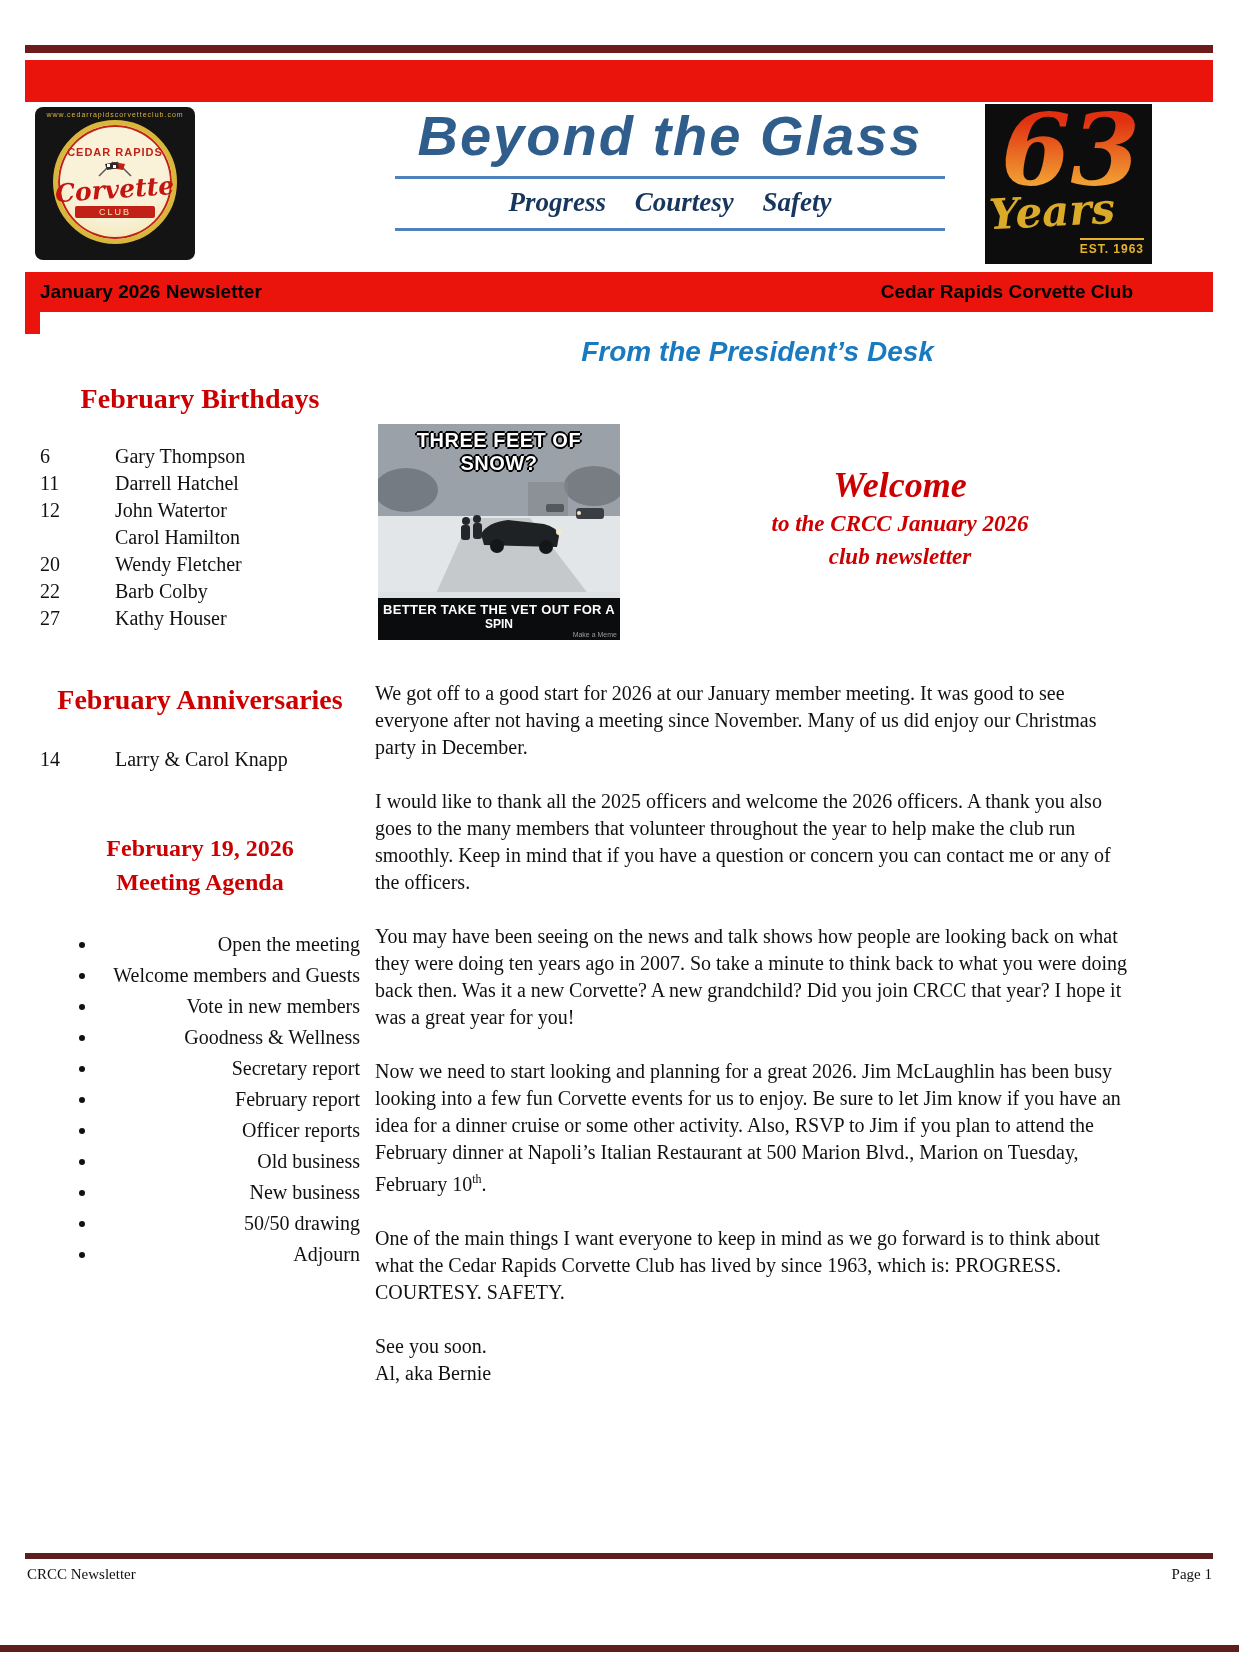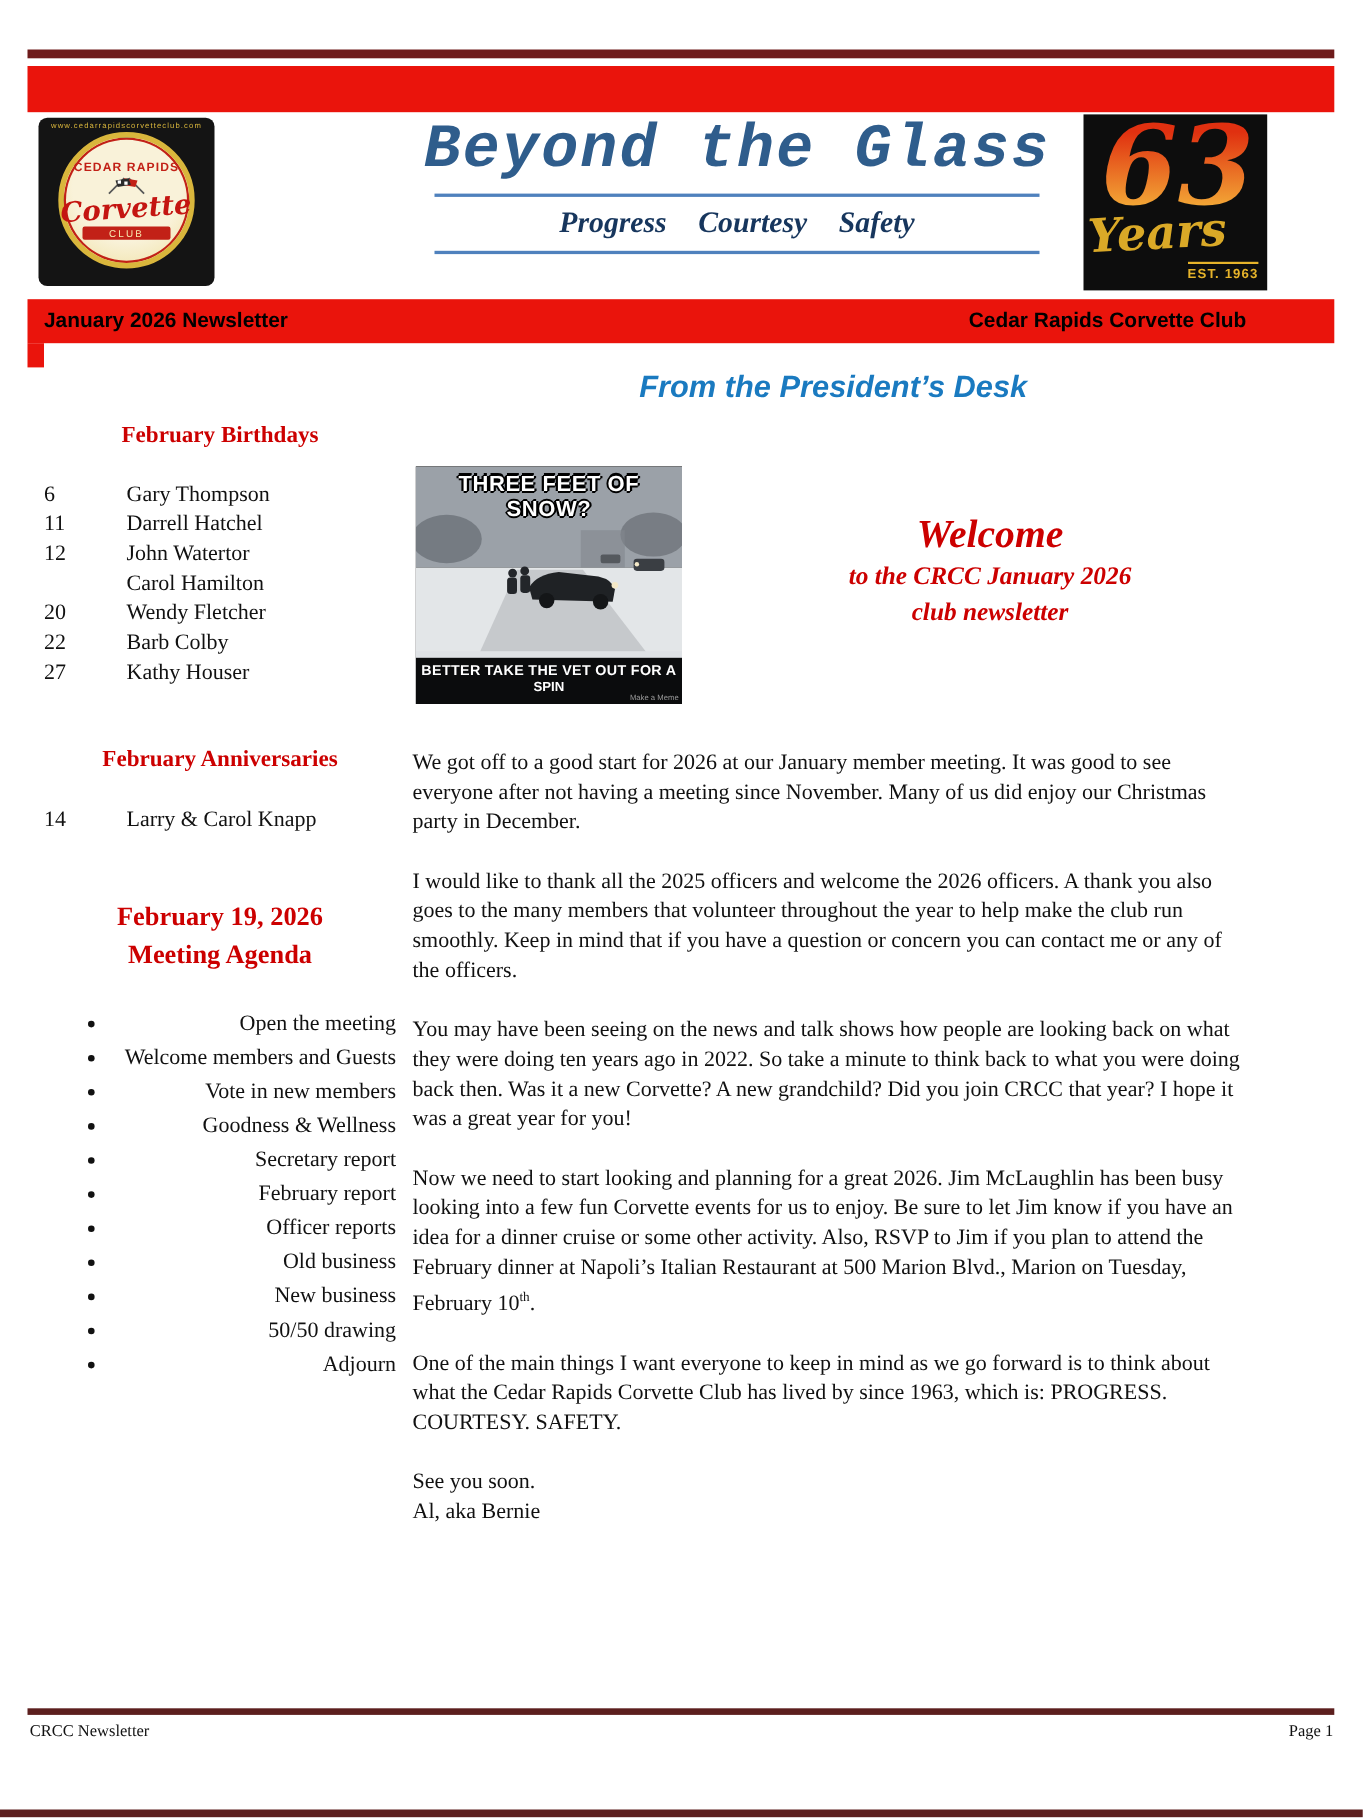--- a/index.html
+++ b/index.html
@@ -19,40 +19,40 @@
   .logo-url { color:#d9b63c; font-family:"Liberation Sans",sans-serif; font-size:7px; letter-spacing:1px; margin-bottom:2px; }
   .logo-circle { width:124px; height:124px; border-radius:50%; background:radial-gradient(circle at 50% 40%, #f9f2d9 55%, #eedf9e 100%);
                  border:5px solid #d9b63c; box-shadow:inset 0 0 0 2px #c22117;
                  display:flex; flex-direction:column; align-items:center; justify-content:center; }
   .logo-top { color:#c22117; font-family:"Liberation Sans",sans-serif; font-weight:700; font-size:11px; letter-spacing:1px; }
   .flags { margin:2px 0 0 0; }
   .logo-script { color:#c41511; font-family:"DejaVu Serif",serif; font-style:italic; font-weight:700; font-size:25px; line-height:24px; transform:rotate(-4deg); }
   .logo-club { margin-top:4px; background:#c22117; color:#f7e9b0; font-family:"Liberation Sans",sans-serif; font-size:9px; letter-spacing:2px; padding:1px 24px; border-radius:2px; }
 
   .title-block { position:absolute; left:345px; width:600px; top:2px; text-align:center; }
-  .main-title { font-family:Liberation Mono, monospace; font-style:italic; font-weight:700; font-size:56px; color:#2f5d8c; letter-spacing:2px; line-height:64px; }
+  .main-title { font-family:Liberation Sans, sans-serif; font-style:italic; font-weight:700; font-size:56px; color:#2f5d8c; letter-spacing:2px; line-height:64px; }
   .title-rule { border:0; border-top:3px solid #4f81bd; margin:8px 25px 0 25px; }
   .motto { margin-top:8px; color:#17365d; font-weight:700; font-style:italic; font-size:27px; word-spacing:22px; font-family:"Liberation Serif",serif; }
   .title-rule2 { border:0; border-top:3px solid #4f81bd; margin:10px 25px 0 25px; }
 
   .right-logo { position:absolute; right:61px; top:2px; width:167px; height:160px; background:#0d0d0d; overflow:hidden; }
   .badge-63 { position:absolute; top:-14px; left:16px; font-family:"DejaVu Serif",serif; font-weight:700; font-style:italic; font-size:100px; line-height:120px;
               background:linear-gradient(180deg,#e03010 25%,#f5b93c 90%); -webkit-background-clip:text; background-clip:text; color:transparent; }
   .badge-years { position:absolute; left:4px; bottom:28px; font-family:"DejaVu Serif",serif; font-style:italic; font-weight:700; font-size:42px; color:#e6b32a; transform:rotate(-3deg); opacity:0.95; }
   .badge-est { position:absolute; right:8px; bottom:8px; font-family:"Liberation Sans",sans-serif; font-weight:700; font-size:12px; color:#e6b32a; letter-spacing:1px; border-top:2px solid #e6b32a; padding-top:2px; }
 
   
   .redbar { position:absolute; left:25px; right:26px; top:272px; height:40px; background:#ea140c; color:#000000;
             font-family:"Liberation Sans",sans-serif; font-weight:700; font-size:19px;
             display:flex; align-items:center; justify-content:space-between; padding:0 80px 0 15px; }
   .red-stub { position:absolute; left:25px; top:312px; width:15px; height:22px; background:#ea140c; }
 
   
   .sidebar { position:absolute; left:40px; top:375px; width:320px; font-size:20px; }
-  .side-h { color:#cc0000; font-weight:700; font-size:21px; text-align:center; }
+  .side-h { color:#cc0000; font-weight:700; font-size:28px; text-align:center; }
   .birthdays-title { margin-top:8px; }
   .bday-list { margin-top:28px; }
   .bday-row { display:grid; grid-template-columns:75px 1fr; line-height:27px; }
   .anniv-title { margin-top:52px; }
   .anniv-list { margin-top:30px; }
   .agenda-title { margin-top:58px; font-size:24px; line-height:34px; color:#cc0000; font-weight:700; text-align:center; }
   .agenda-list { margin-top:30px; padding-left:58px;text-align:right; }
   .agenda-list li { line-height:31px; padding-left:4px; }
 
   
@@ -236,21 +236,21 @@
         <div class="welcome-title">Welcome</div>
         <div class="welcome-sub">to the CRCC January 2026</div>
         <div class="welcome-sub">club newsletter</div>
       </div>
 
     </div>
 
     <div class="body-text">
       <p>We got off to a good start for 2026 at our January member meeting. It was good to see everyone after not having a meeting since November. Many of us did enjoy our Christmas party in December.</p>
       <p>I would like to thank all the 2025 officers and welcome the 2026 officers. A thank you also goes to the many members that volunteer throughout the year to help make the club run smoothly. Keep in mind that if you have a question or concern you can contact me or any of the officers.</p>
-      <p>You may have been seeing on the news and talk shows how people are looking back on what they were doing ten years ago in 2022. So take a minute to think back to what you were doing back then. Was it a new Corvette? A new grandchild? Did you join CRCC that year? I hope it was a great year for you!</p>
+      <p>You may have been seeing on the news and talk shows how people are looking back on what they were doing ten years ago in 2007. So take a minute to think back to what you were doing back then. Was it a new Corvette? A new grandchild? Did you join CRCC that year? I hope it was a great year for you!</p>
       <p><span>Now we need to start looking and planning for a great 2026. Jim McLaughlin has been busy looking into a few fun Corvette events for us to enjoy. Be sure to let Jim know if you have an idea for a dinner cruise or some other activity. Also, RSVP to Jim if you plan to attend the February dinner at Napoli’s Italian Restaurant at 500 Marion Blvd., Marion on Tuesday, February 10</span><sup>th</sup><span>.</span></p>
       <p>One of the main things I want everyone to keep in mind as we go forward is to think about what the Cedar Rapids Corvette Club has lived by since 1963, which is: PROGRESS. COURTESY. SAFETY.</p>
       <p class="signoff">See you soon.</p>
       <p class="signoff">Al, aka Bernie</p>
     </div>
 
   </div>
 
   <div class="footer-rule"></div>
   <div class="footer-text">

